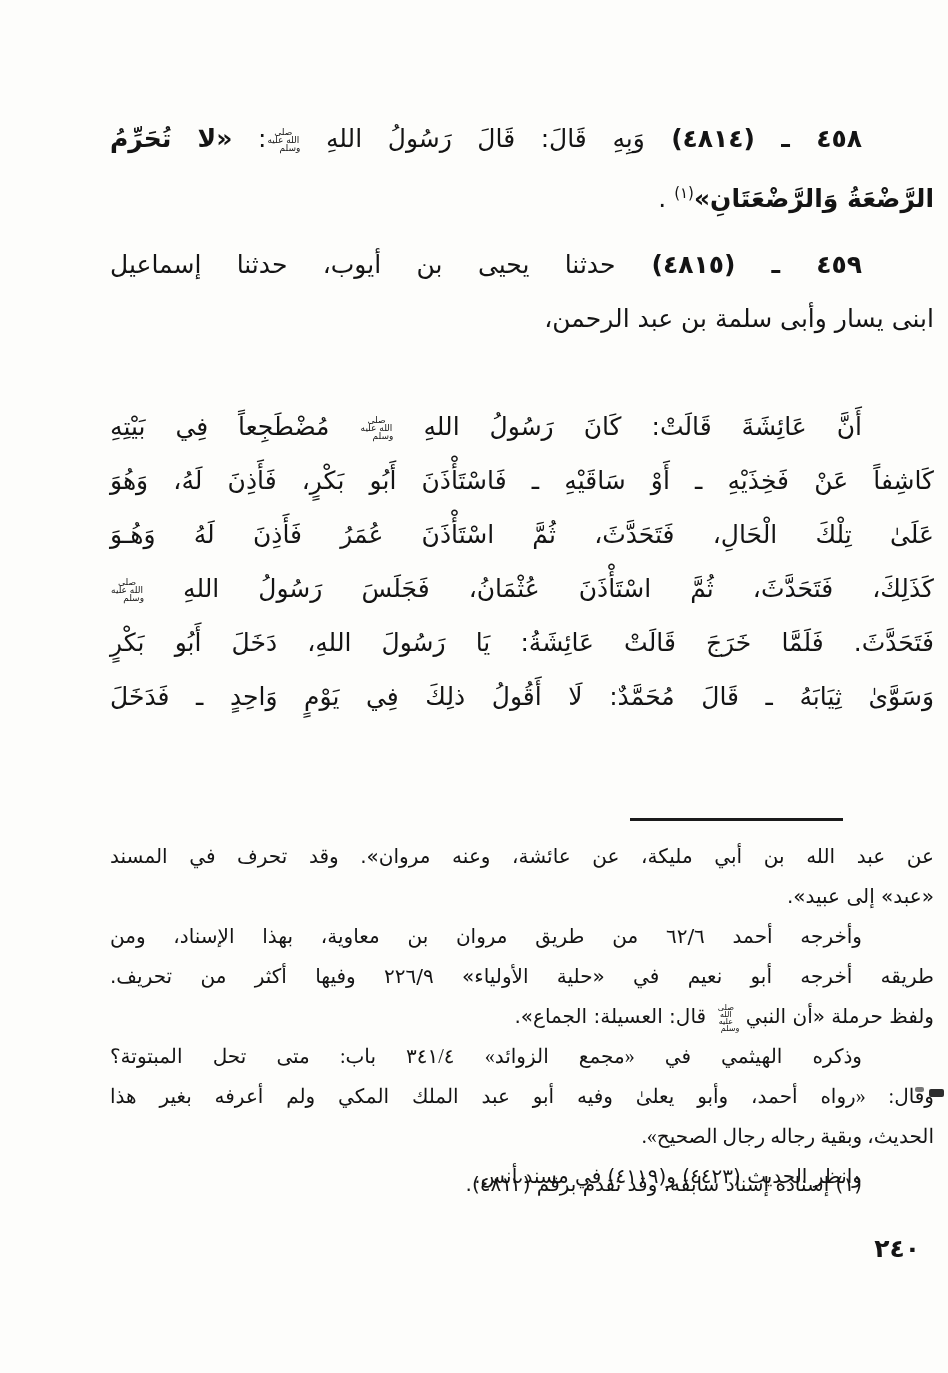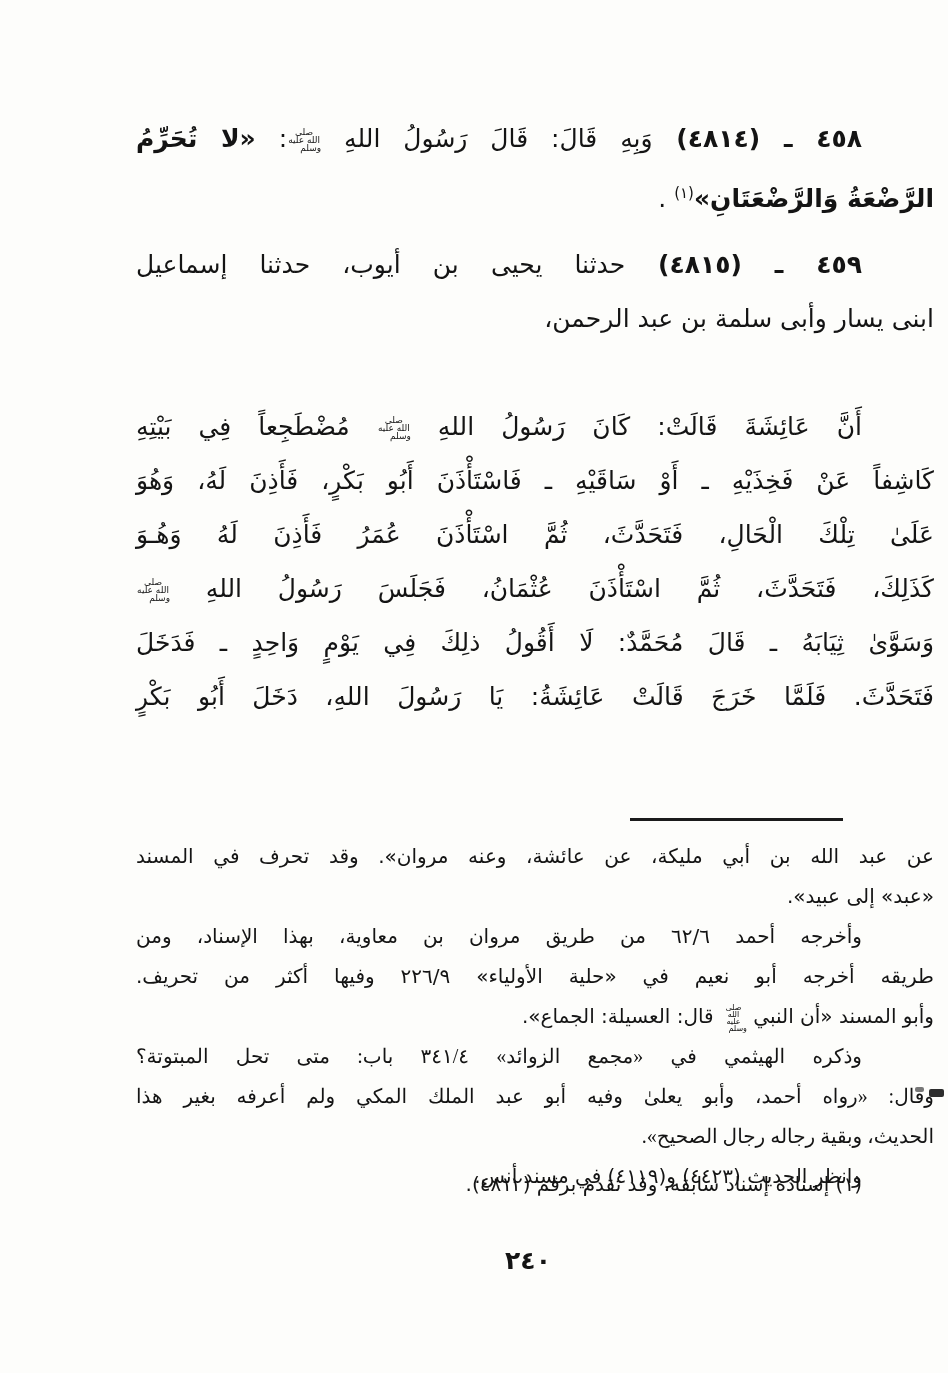--- a/index.html
+++ b/index.html
@@ -5,21 +5,21 @@
   html,body{margin:0;padding:0;}
   body{
     width:948px;height:1373px;position:relative;overflow:hidden;
     background:#fdfdfb;color:#141414;
     font-family:"DejaVu Sans",sans-serif;
   }
   .textblock{
     position:absolute;left:110px;right:14px;top:0;bottom:0;
     direction:rtl;
   }
-  .para{position:absolute;left:0;right:0;margin-left:26px;}
+  .para{position:absolute;left:0;right:0;}
   .size-large{font-size:25px;line-height:54px;}
   .size-small{font-size:20px;line-height:40px;}
   .line{
     text-align:justify;text-align-last:justify;
     white-space:nowrap;
   }
   .line.indent{padding-right:72px;}
   .line.last{text-align-last:right;}
   .line.indent-last{padding-right:72px;text-align-last:right;}
   .b{font-weight:bold;}
@@ -28,22 +28,22 @@
     display:inline-block;width:34px;font-size:9px;line-height:8px;
     text-align:center;vertical-align:middle;white-space:normal;
     font-weight:normal;
   }
   .size-small .saw{width:27px;font-size:8px;line-height:7px;}
   .separator{
     position:absolute;left:630px;top:818px;width:213px;height:3px;
     background:#1b1b1b;
   }
   .pagenum{
-    position:absolute;left:110px;right:2px;top:1234px;
-    text-align:center;font-size:25px;font-weight:bold;direction:rtl;margin-top:12px;
+    position:absolute;left:110px;right:28px;top:1234px;
+    font-size:25px;font-weight:bold;direction:rtl;
   }
   .speck{position:absolute;border-radius:2px;}
   .speck.s1{left:915px;top:1087px;width:9px;height:5px;background:#777;}
   .speck.s2{left:929px;top:1089px;width:15px;height:8px;background:#2d2d2d;}
 </style>
 </head>
 <body>
 
 <div class="textblock">
   <div id="main-text">
@@ -53,33 +53,33 @@
       </div>
       <div class="para size-large" style="top: 238px;">
         <div class="line indent"><span class="b ">٤٥٩ ـ (٤٨١٥) </span><span class="">حدثنا يحيى بن أيوب، حدثنا إسماعيل</span></div>
         <div class="line last"><span class="">ابنى يسار وأبى سلمة بن عبد الرحمن،</span></div>
       </div>
       <div class="para size-large" style="top: 400px;">
         <div class="line indent"><span class="">أَنَّ عَائِشَةَ قَالَتْ: كَانَ رَسُولُ اللهِ </span><span class="saw">صلى الله عليه وسلم</span><span class=""> مُضْطَجِعاً فِي بَيْتِهِ</span></div>
         <div class="line full"><span class="">كَاشِفاً عَنْ فَخِذَيْهِ ـ أَوْ سَاقَيْهِ ـ فَاسْتَأْذَنَ أَبُو بَكْرٍ، فَأَذِنَ لَهُ، وَهُوَ</span></div>
         <div class="line full"><span class="">عَلَىٰ تِلْكَ الْحَالِ، فَتَحَدَّثَ، ثُمَّ اسْتَأْذَنَ عُمَرُ فَأَذِنَ لَهُ وَهُـوَ</span></div>
         <div class="line full"><span class="">كَذَلِكَ، فَتَحَدَّثَ، ثُمَّ اسْتَأْذَنَ عُثْمَانُ، فَجَلَسَ رَسُولُ اللهِ </span><span class="saw">صلى الله عليه وسلم</span></div>
+        <div class="line full"><span class="">فَتَحَدَّثَ. فَلَمَّا خَرَجَ قَالَتْ عَائِشَةُ: يَا رَسُولَ اللهِ، دَخَلَ أَبُو بَكْرٍ</span></div>
         <div class="line full"><span class="">وَسَوَّىٰ ثِيَابَهُ ـ قَالَ مُحَمَّدٌ: لَا أَقُولُ ذلِكَ فِي يَوْمٍ وَاحِدٍ ـ فَدَخَلَ</span></div>
-        <div class="line full"><span class="">فَتَحَدَّثَ. فَلَمَّا خَرَجَ قَالَتْ عَائِشَةُ: يَا رَسُولَ اللهِ، دَخَلَ أَبُو بَكْرٍ</span></div>
       </div>
     </div>
   <div id="footnotes">
       <div class="para size-small" style="top: 836px;">
         <div class="line full"><span class="">عن عبد الله بن أبي مليكة، عن عائشة، وعنه مروان». وقد تحرف في المسند</span></div>
         <div class="line last"><span class="">«عبد» إلى عبيد».</span></div>
       </div>
       <div class="para size-small" style="top: 916px;">
         <div class="line indent"><span class="">وأخرجه أحمد ٦٢/٦ من طريق مروان بن معاوية، بهذا الإسناد، ومن</span></div>
         <div class="line full"><span class="">طريقه أخرجه أبو نعيم في «حلية الأولياء» ٢٢٦/٩ وفيها أكثر من تحريف.</span></div>
-        <div class="line last"><span class="">وأبو المسند «أن النبي </span><span class="saw">صلى الله عليه وسلم</span><span class=""> قال: العسيلة: الجماع».</span></div>
+        <div class="line last"><span class="">ولفظ حرملة «أن النبي </span><span class="saw">صلى الله عليه وسلم</span><span class=""> قال: العسيلة: الجماع».</span></div>
       </div>
       <div class="para size-small" style="top: 1036px; font-family: Liberation Serif, serif;">
         <div class="line indent"><span class="">وذكره الهيثمي في «مجمع الزوائد» ٣٤١/٤ باب: متى تحل المبتوتة؟</span></div>
         <div class="line full"><span class="">وقال: «رواه أحمد، وأبو يعلىٰ وفيه أبو عبد الملك المكي ولم أعرفه بغير هذا</span></div>
         <div class="line last"><span class="">الحديث، وبقية رجاله رجال الصحيح».</span></div>
       </div>
       <div class="para size-small" style="top: 1156px;">
         <div class="line indent-last"><span class="">وانظر الحديث (٤٤٢٣) و(٤١١٩) في مسند أنس.</span></div>
       </div>
       <div class="para size-small" style="top: 1164px;">

